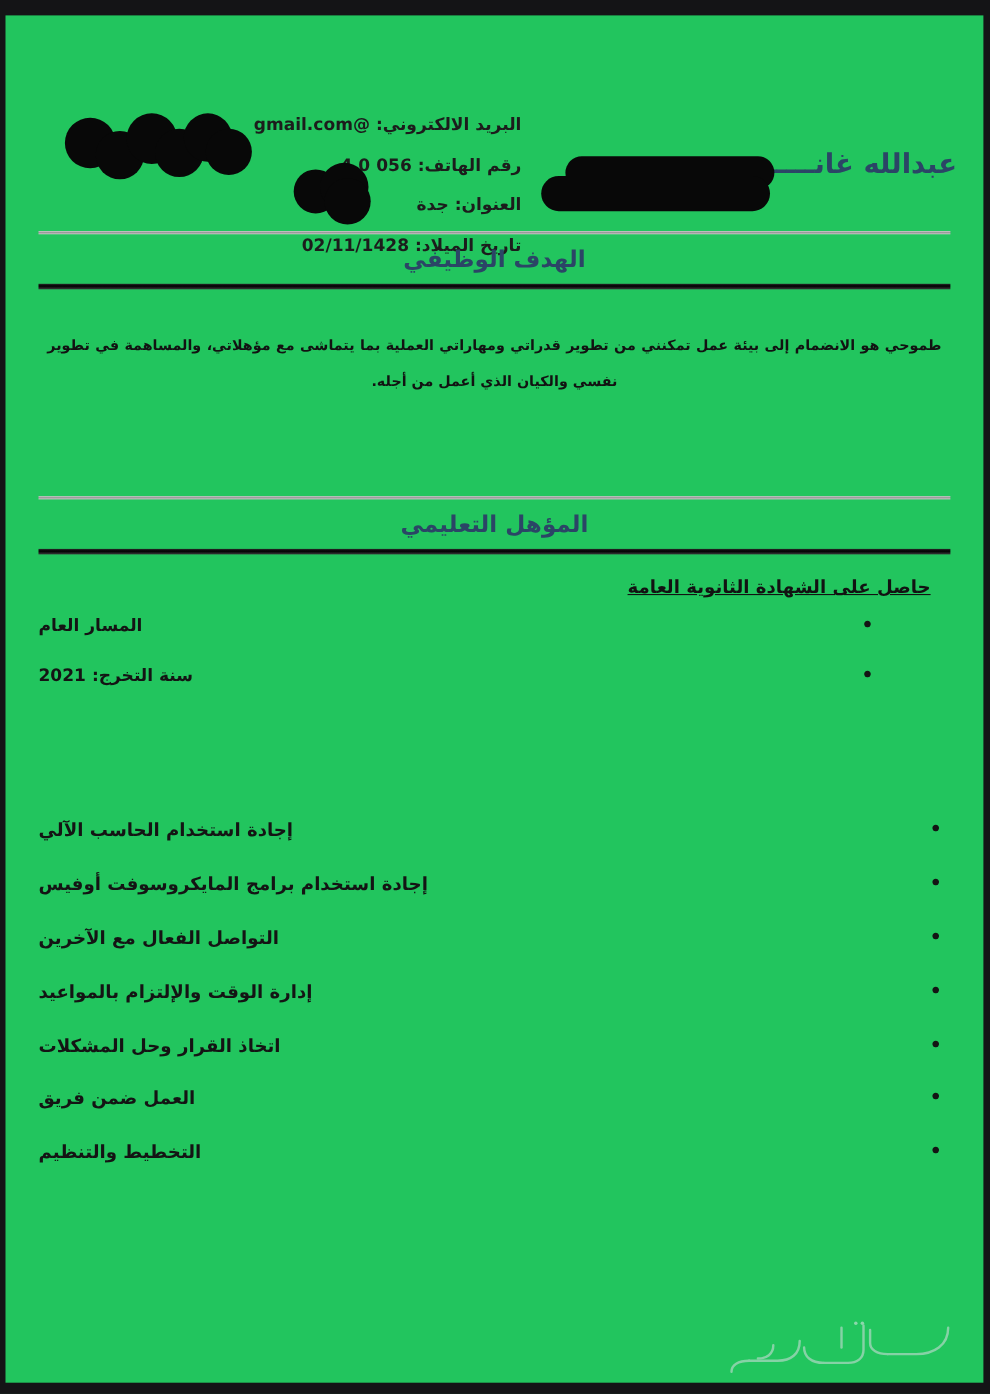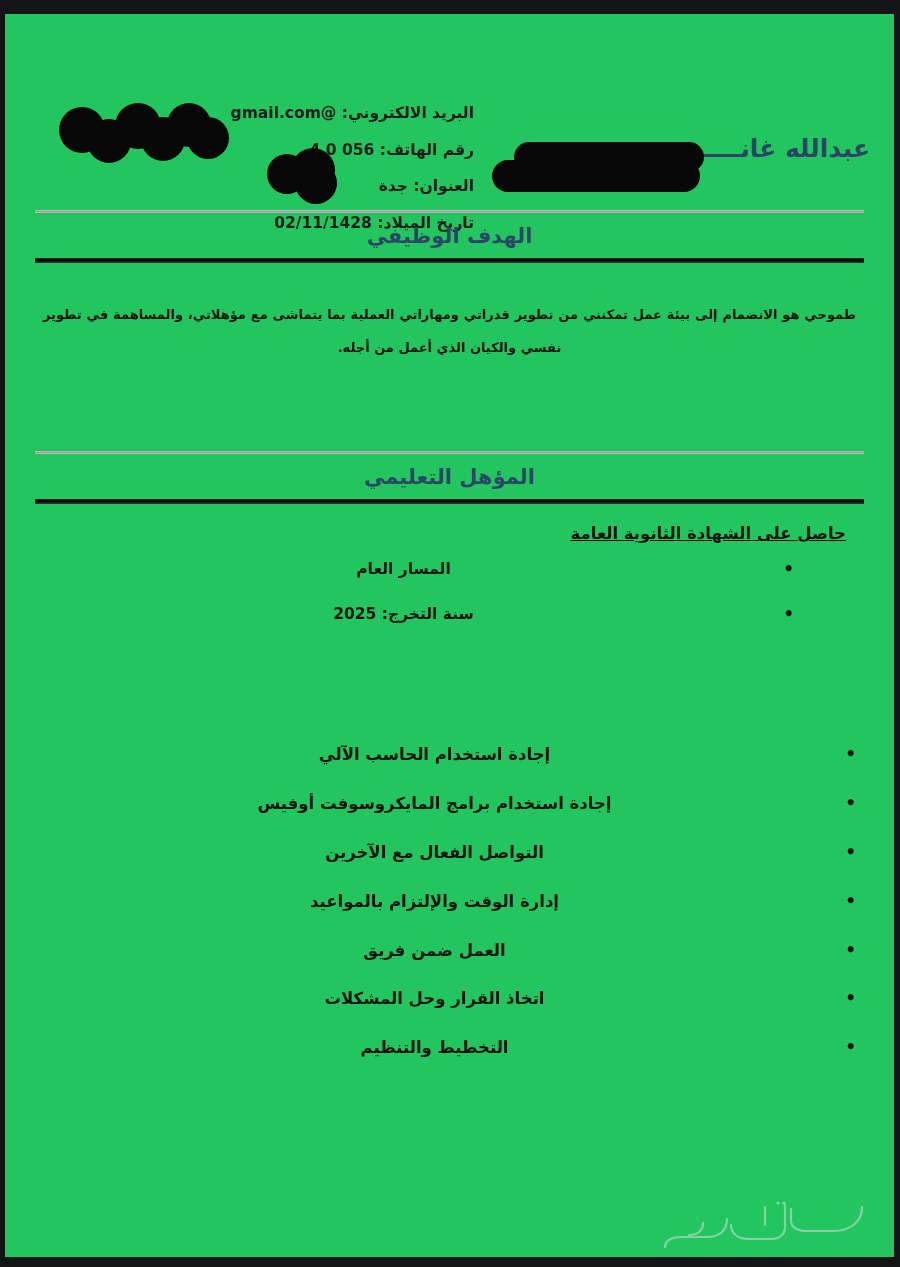--- a/index.html
+++ b/index.html
@@ -161,21 +161,21 @@
   }
   .bullet-list li {
     position: relative;
     font-size: 15.5px;
     font-weight: 700;
     color: #141414;
     line-height: 1.2;
     margin-bottom: 26px;
     padding-right: 30px;
     direction: rtl;
-    text-align: center;
+    text-align: left;
   }
   .bullet-list li::before {
     content: "•";
     position: absolute;
     right: 8px;
     top: -1px;
     font-size: 17px;
     color: #141414;
     line-height: 1.2;
   }
@@ -258,34 +258,34 @@
 
     <div class="section-head">
       <div class="rule-top"></div>
       <div class="section-title">المؤهل التعليمي</div>
       <div class="rule-bottom"></div>
     </div>
     <div class="section-body edu-wrap">
       <div class="edu-head">حاصل على الشهادة الثانوية العامة</div>
       <ul class="bullet-list">
         <li>المسار العام</li>
-        <li>سنة التخرج: 2025</li>
+        <li>سنة التخرج: 2021</li>
       </ul>
     </div>
 
     <div class="spacer-md"></div>
 
     <div class="section-body skills-wrap">
       <ul class="bullet-list">
         <li>إجادة استخدام الحاسب الآلي</li>
         <li>إجادة استخدام برامج المايكروسوفت أوفيس</li>
         <li>التواصل الفعال مع الآخرين</li>
         <li>إدارة الوقت والإلتزام بالمواعيد</li>
+        <li>اتخاذ القرار وحل المشكلات</li>
         <li>العمل ضمن فريق</li>
-        <li>اتخاذ القرار وحل المشكلات</li>
         <li>التخطيط والتنظيم</li>
       </ul>
     </div>
 
     <div class="watermark">
       <svg viewBox="0 0 215 58" xmlns="http://www.w3.org/2000/svg" aria-hidden="true">
         <g fill="none" stroke="#d9dde1" stroke-width="2.2" stroke-linejoin="round" stroke-linecap="round">
           <path d="M205 10 C205 26, 192 34, 176 34 L150 34"></path>
           <path d="M150 34 C140 34, 134 30, 134 24 L134 12"></path>
           <path d="M128 8 L128 30 C128 38, 122 42, 114 42 L92 42"></path>

